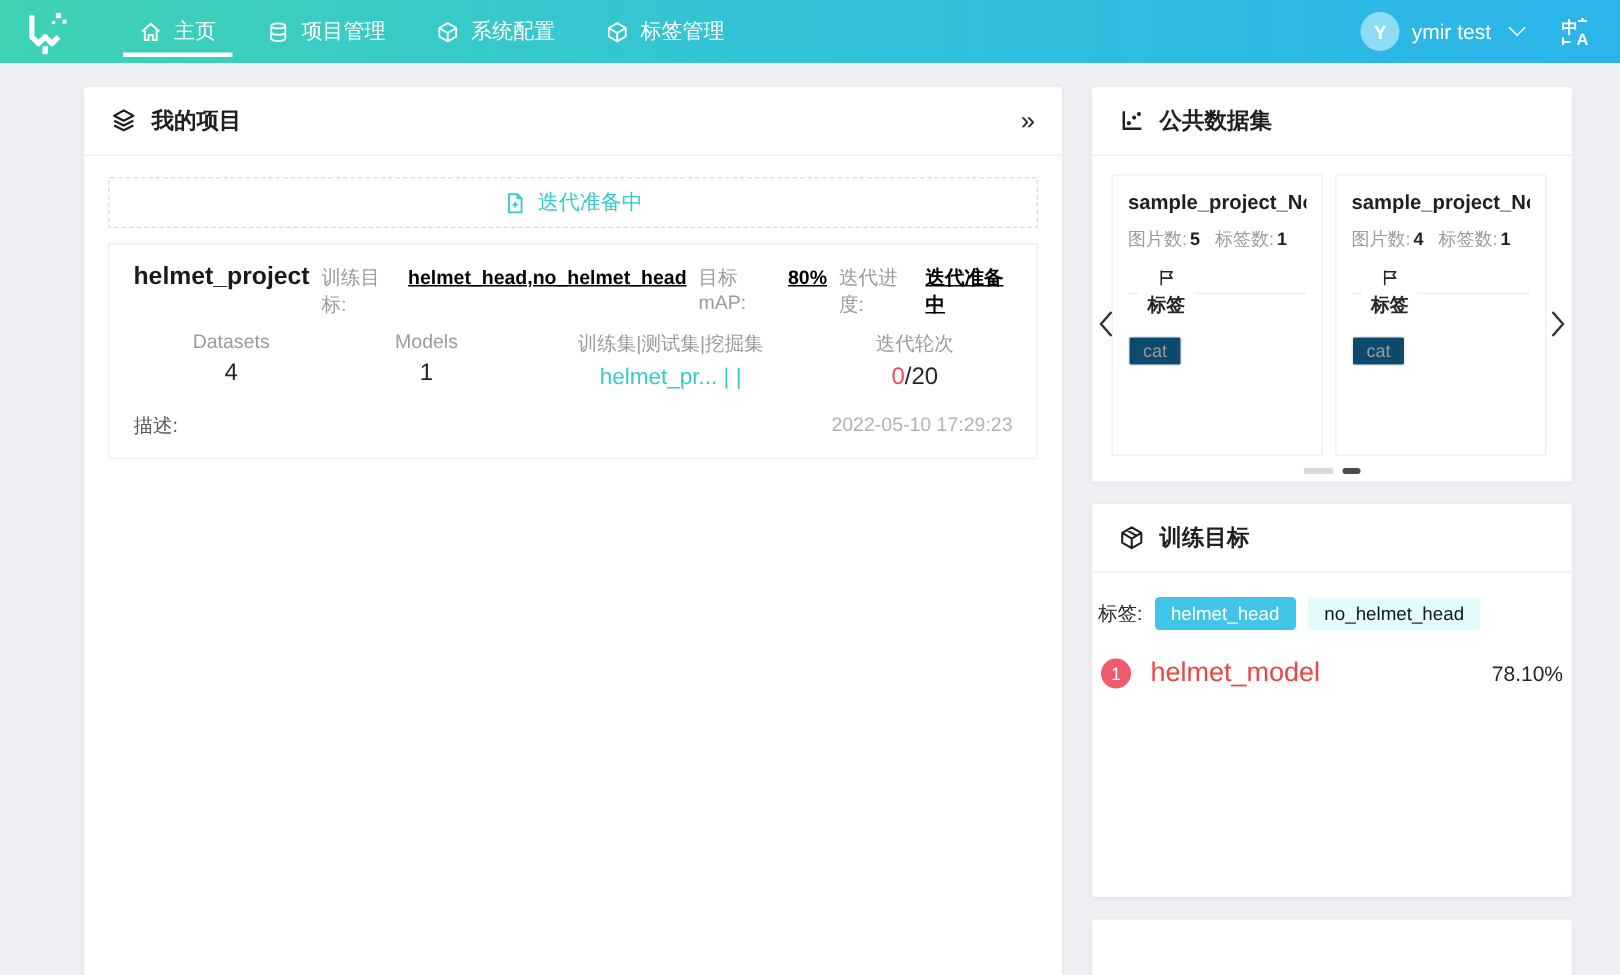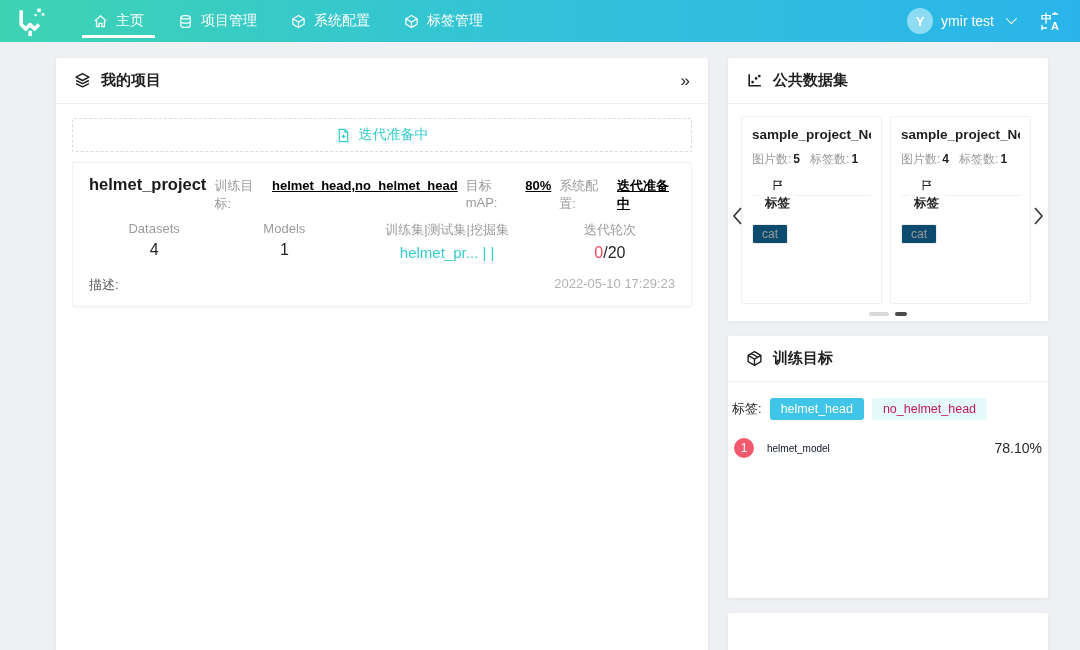--- a/index.html
+++ b/index.html
@@ -104,28 +104,28 @@
 
   
   .models-panel { height:262px; }
   .models-body { padding:16px 4px; }
   .kw-row { display:flex; align-items:center; gap:8px; }
   .kw-label { font-size:13px; color:#262626; }
   .kw-chip-solid {
     background:#40c4e8; color:#fff; font-size:12.5px; padding:4px 11px; border-radius:3px;
   }
   .kw-chip-light {
-    background:#e5fbfb; color:#be185d; font-size:12.5px; padding:4px 11px; border-radius:3px;
+    background:#e5fbfb; color:#0f172a; font-size:12.5px; padding:4px 11px; border-radius:3px;
   }
   .model-row { display:flex; align-items:center; margin-top:18px; padding:0 2px; }
   .rank-badge {
     width:20px; height:20px; border-radius:50%; background:#f0596e; color:#fff;
     font-size:12px; display:flex; align-items:center; justify-content:center;
   }
-  .model-name { font-size:10px; color:#0f172a; margin-left:13px; }
+  .model-name { font-size:18px; color:#ef4444; margin-left:13px; }
   .model-map { margin-left:auto; font-size:14px; color:#262626; }
 
   
   .stats-panel { height:120px; padding:11px 16px; display:flex; align-items:center; justify-content:space-between; }
 
   .icon { display:inline-flex; align-items:center; justify-content:center; }
 </style>
 </head>
 <body>
 
@@ -219,21 +219,21 @@
           <span>迭代准备中</span>
         </button>
 
         <div class="project-card">
           <div class="pc-title-row">
             <span class="pc-name">helmet_project</span>
             <span class="pc-label">训练目标:</span>
             <span class="pc-strong">helmet_head,no_helmet_head</span>
             <span class="pc-label">目标mAP:</span>
             <span class="pc-strong">80%</span>
-            <span class="pc-label">系统配置:</span>
+            <span class="pc-label">迭代进度:</span>
             <span class="pc-strong">迭代准备中</span>
           </div>
           <div class="pc-stats">
             <div class="pc-col">
               <div class="pc-col-label">Datasets</div>
               <div class="pc-col-value">4</div>
             </div>
             <div class="pc-col">
               <div class="pc-col-label">Models</div>
               <div class="pc-col-value">1</div>

